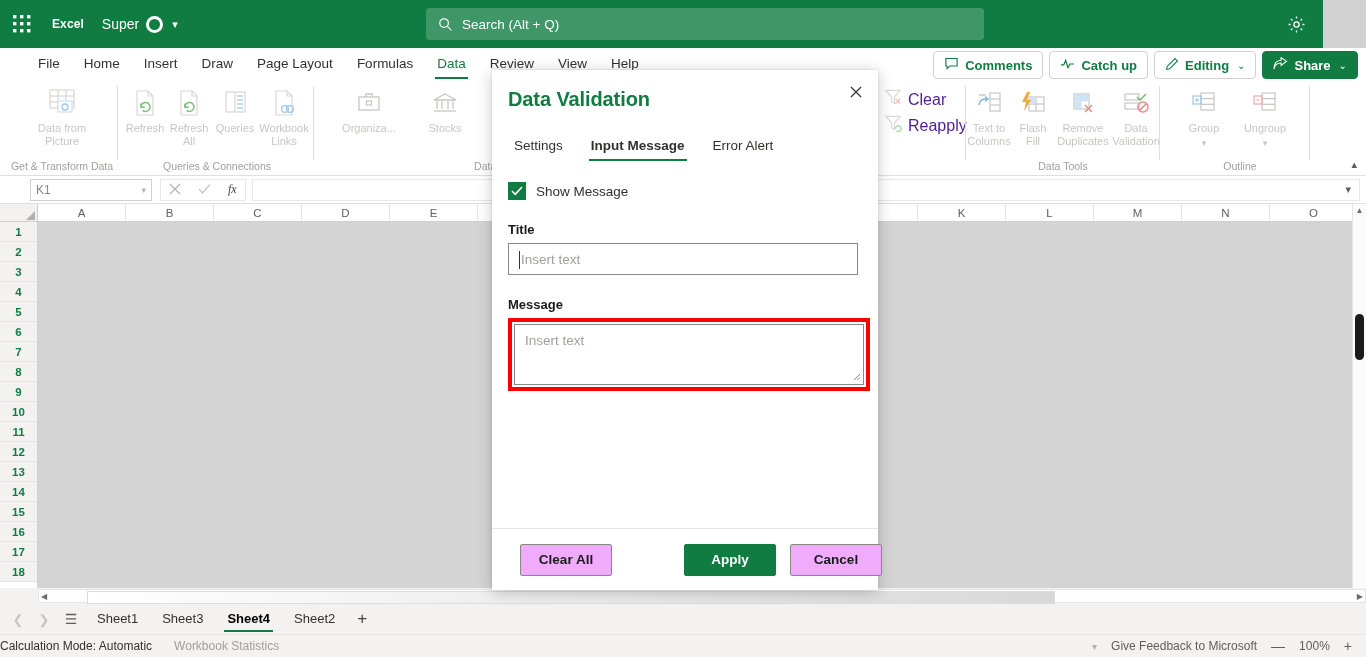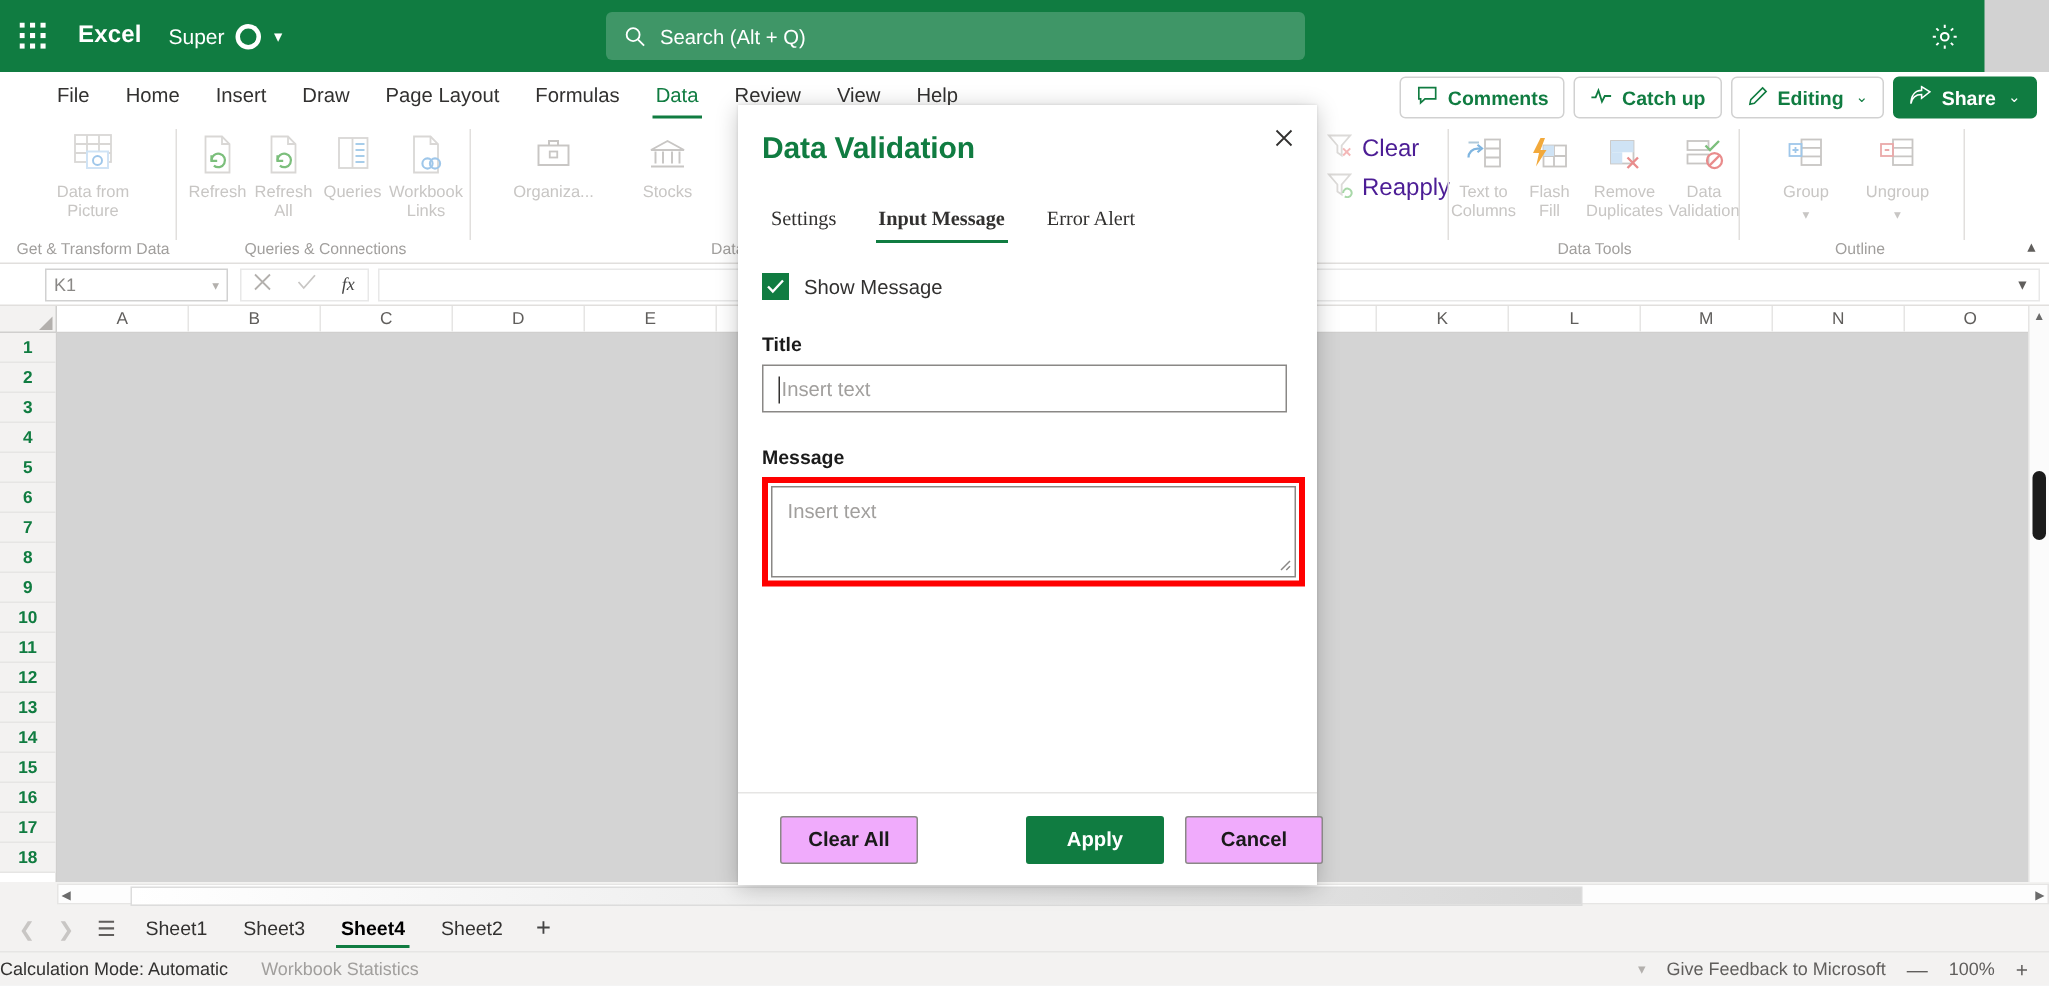--- a/index.html
+++ b/index.html
@@ -16,37 +16,37 @@
     position: absolute; top: 0; left: 0; width: 1366px; height: 48px;
     background: #107c41;
     display: flex; align-items: center;
   }
   .waffle {
     width: 44px; height: 48px; display: flex; align-items: center; justify-content: center;
     cursor: pointer;
   }
   .waffle svg { display:block; }
   .app-name {
-    color: #ffffff; font-size: 16px; font-weight: bold; letter-spacing: .1px;
+    color: #ffffff; font-size: 12px; font-weight: bold; letter-spacing: .1px;
     margin-left: 8px; margin-right: 18px;
   }
   .doc-name { color: #ffffff; font-size: 14px; }
   .autosave-dot {
     margin-left: 7px; width: 17px; height: 17px; border-radius: 50%;
     background: #ffffff; position: relative; display:inline-block; vertical-align:-4px;
   }
   .autosave-dot::after{
     content:""; position:absolute; left:3px; top:3px; width:11px; height:11px;
     border-radius:50%; background:#107c41;
   }
   .chev-white {
     margin-left: 9px; color:#ffffff; font-size: 11px; display:inline-block;
   }
   .searchbox {
-    position: absolute; left: 404px; top: 8px; width: 466px; height: 32px;
+    position: absolute; left: 426px; top: 8px; width: 558px; height: 32px;
     background: rgba(255,255,255,0.20); border-radius: 4px;
     display: flex; align-items: center; padding-left: 12px;
   }
   .searchbox .s-ico { margin-right: 9px; display:flex; }
   .searchbox .s-txt { color: #ffffff; font-size: 13.5px; }
   .gear-btn {
     position:absolute; right: 54px; top: 8px; width: 32px; height: 32px;
     display:flex; align-items:center; justify-content:center; cursor:pointer;
   }
   .tb-rightpad {
@@ -231,21 +231,21 @@
   .dlg-close {
     position: absolute; right: 8px; top: 8px; width: 28px; height: 28px;
     display: flex; align-items: center; justify-content: center;
     color: #323130; font-size: 14px; cursor: pointer;
   }
   .dlg-title {
     position: absolute; left: 16px; top: 18px;
     font-size: 20px; color: #107c41; font-weight: bold; letter-spacing: -.1px;
   }
   .dlg-tabs {
-    position: absolute; left: 10px; top: 60px; display: flex; gap: 4px; font-family: Liberation Serif, serif;
+    position: absolute; left: 10px; top: 60px; display: flex; gap: 4px;
   }
   .dtab {
     font-size: 13.5px; color: #323130; padding: 8px 12px 10px; cursor: pointer; position: relative;
   }
   .dtab.active { font-weight: bold; }
   .dtab.active::after {
     content:""; position:absolute; left:10px; right:10px; bottom:2px; height:2.5px; background:#107c41;
   }
   .dlg-body { position: absolute; left: 16px; top: 112px; right: 16px; }
   .cbrow { display: flex; align-items: center; gap: 10px; cursor: pointer; }

